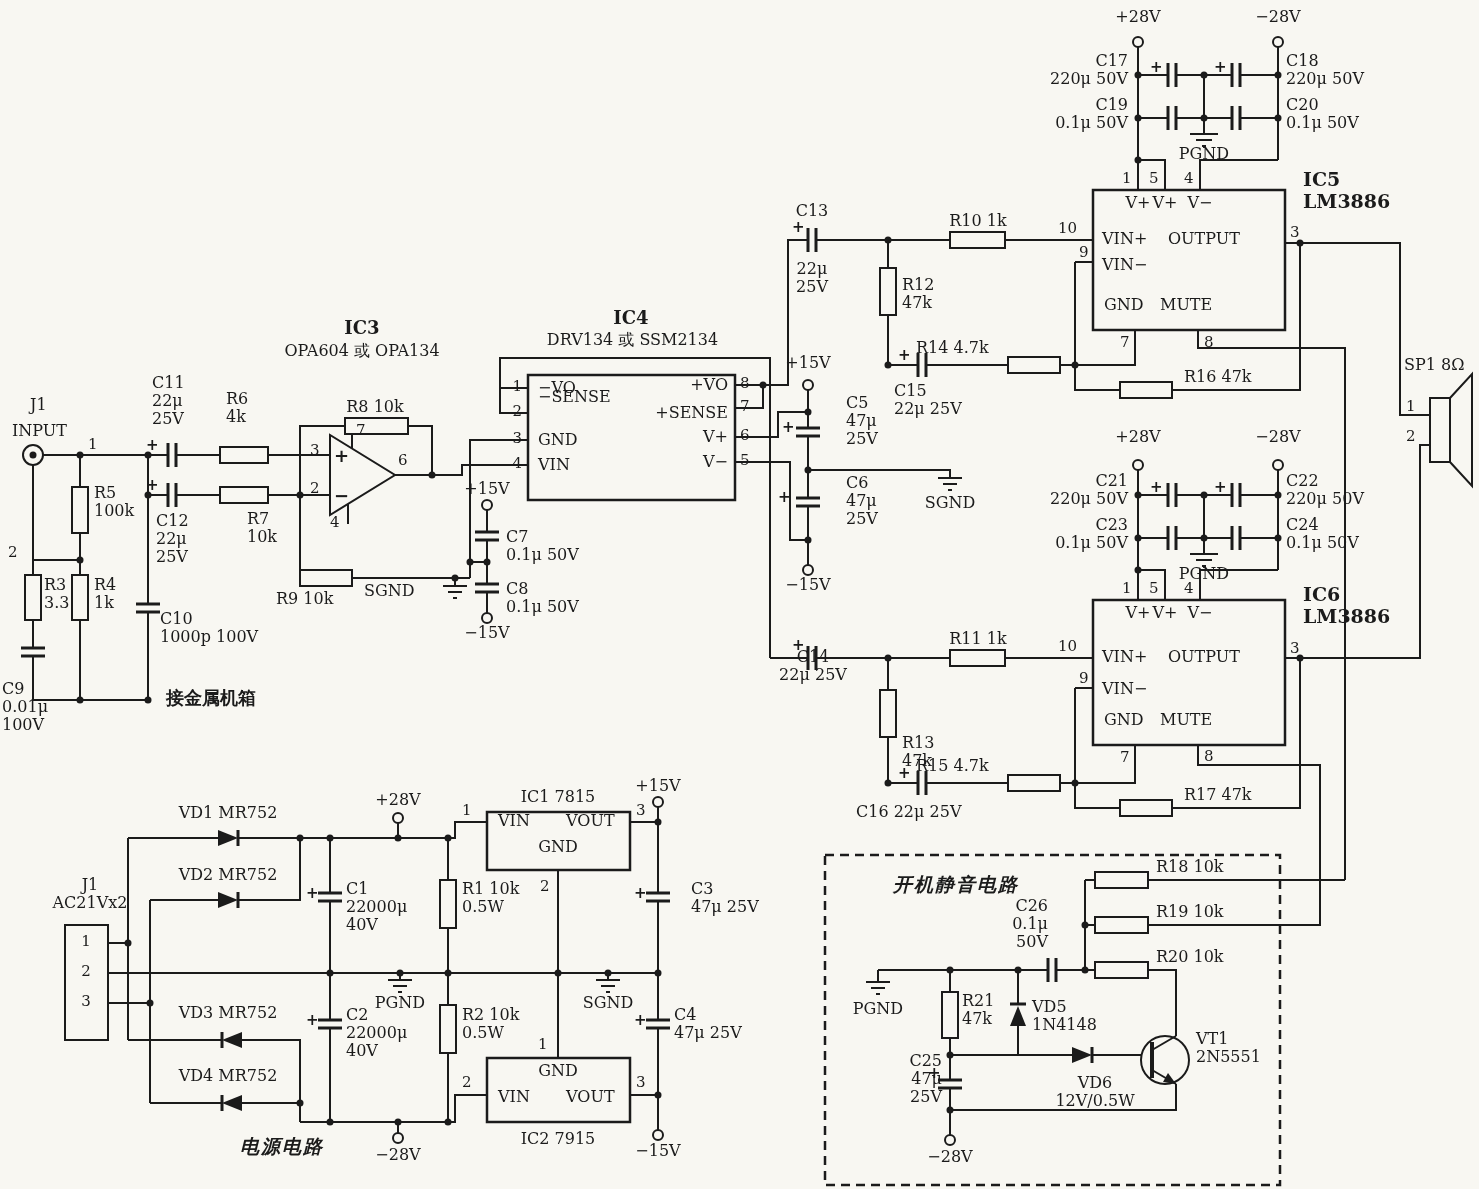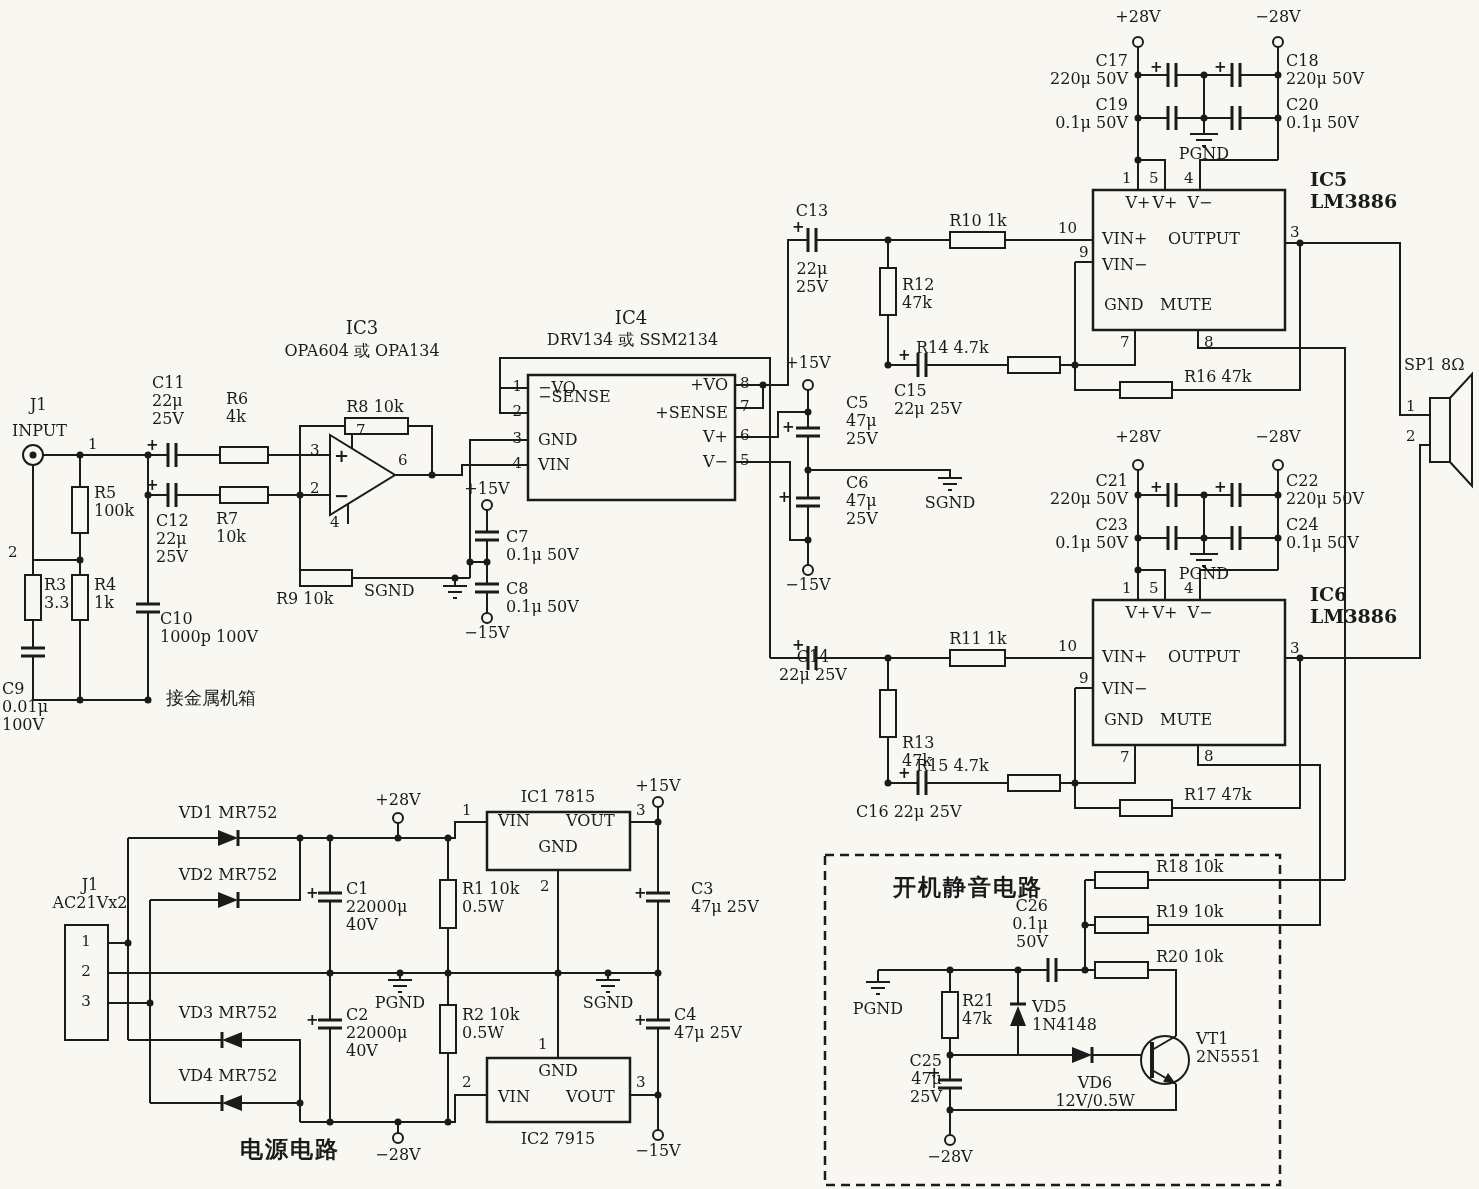--- a/index.html
+++ b/index.html
@@ -3,23 +3,23 @@
 <meta charset="utf-8">
 <style>
   html,body{margin:0;padding:0;background:#dddcd6;}
   #stage{position:relative;width:1479px;height:1189px;background:#f8f7f2;
          font-family:"DejaVu Serif", serif;color:#1b1b1b;overflow:hidden;}
   #stage svg{position:absolute;left:0;top:0;}
   .lb{position:absolute;font-size:16px;line-height:1.13;white-space:pre-line;}
   .c{text-align:center;}
   .r{text-align:right;}
   .pin{font-size:15px;}
-  .big{font-size:18px;font-weight:normal;}
-  .title{font-size:23px;font-weight:bold;letter-spacing:2px;}
-  .icname{font-size:19px;font-weight:bold;line-height:1.18;margin-left:7px;}
+  .big{font-size:18px;font-weight:bold;}
+  .title{font-size:19px;font-weight:bold;letter-spacing:2px;font-style:italic;}
+  .icname{font-size:19px;font-weight:bold;line-height:1.18;}
   .w{stroke:#1b1b1b;stroke-width:2;fill:none;}
   .cap{stroke:#1b1b1b;stroke-width:3;fill:none;}
   .box{stroke:#1b1b1b;stroke-width:2;fill:#f8f7f2;}
   .icbox{stroke:#1b1b1b;stroke-width:2.5;fill:#f8f7f2;}
   .dot{fill:#1b1b1b;stroke:none;}
   .fillb{fill:#1b1b1b;stroke:none;}
   .term{stroke:#1b1b1b;stroke-width:2;fill:#f8f7f2;}
   .dash{stroke:#1b1b1b;stroke-width:2.5;fill:none;stroke-dasharray:9 6;}
   .sign{font-size:15px;font-weight:bold;fill:#1b1b1b;font-family:"DejaVu Sans",sans-serif;}
   .sign2{font-size:18px;font-weight:bold;fill:#1b1b1b;font-family:"DejaVu Sans",sans-serif;}
@@ -296,21 +296,21 @@
 <div class="lb" style="left:152px;top:374px">C11
 22μ
 25V</div>
 <div class="lb" style="left:226px;top:390px">R6
 4k</div>
 <div class="lb" style="left:94px;top:484px">R5
 100k</div>
 <div class="lb" style="left:156px;top:512px">C12
 22μ
 25V</div>
-<div class="lb" style="left:216px;top:510px">R7
+<div class="lb" style="left:247px;top:510px">R7
 10k</div>
 <div class="lb" style="left:44px;top:576px">R3
 3.3</div>
 <div class="lb" style="left:94px;top:576px">R4
 1k</div>
 <div class="lb" style="left:160px;top:610px">C10
 1000p 100V</div>
 <div class="lb" style="left:2px;top:680px">C9
 0.01μ
 100V</div>

